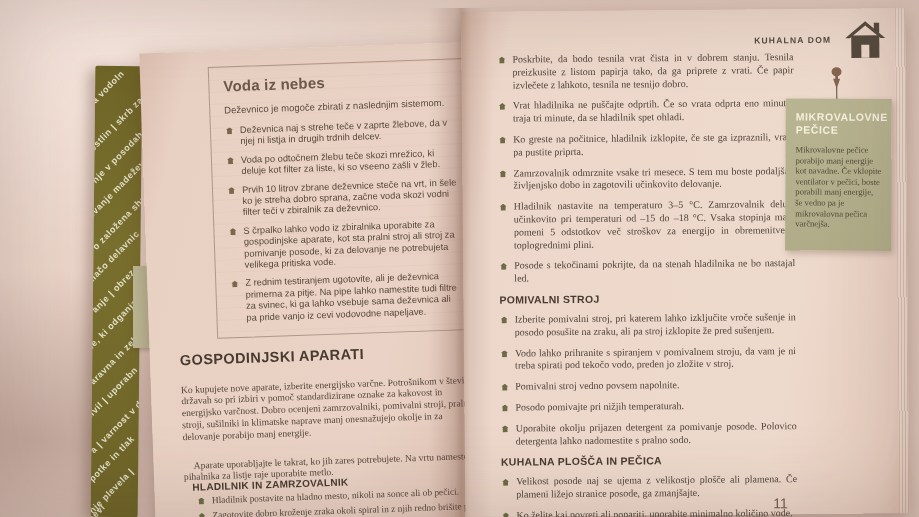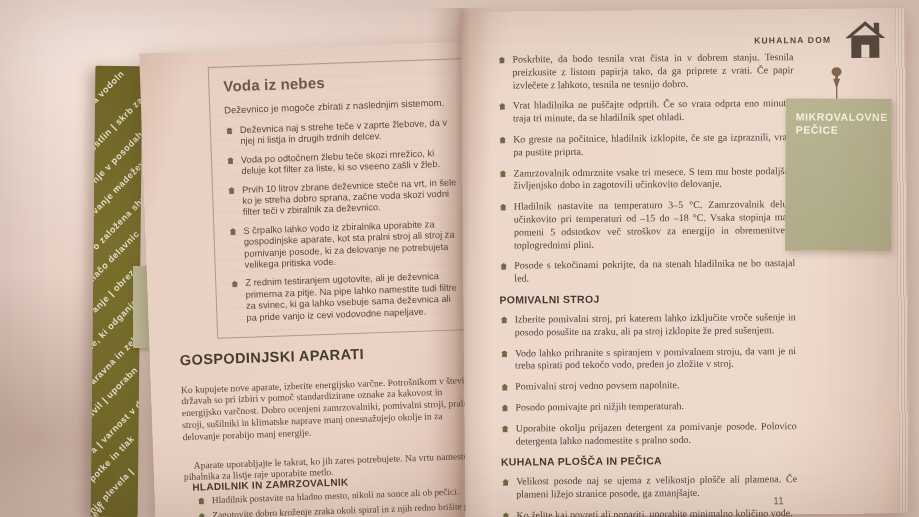--- a/index.html
+++ b/index.html
@@ -57,21 +57,21 @@
   .subsec-list .bullet{font-size:9.4px;line-height:11.4px;color:#53463a;margin-bottom:4px;}
   .pagenum-left{position:absolute;left:66px;bottom:2px;font-size:8px;color:#8a7665;opacity:.7;}
   
   .rp-header{position:absolute;right:20px;top:12px;display:flex;align-items:center;gap:14px;}
   .rp-header .label{font-size:8.5px;font-weight:bold;letter-spacing:1.2px;color:#55493d;}
   .home-icon{width:40px;height:38px;}
   .rp-col{position:absolute;left:36px;top:42px;width:296px;}
   .rp-col .bullet{font-size:10px;line-height:12.8px;color:#50433a;text-align:justify;margin-bottom:8px;}
   .rp-col .bullet .bhouse{top:3px;}
   .rp-heading{margin:8px 0 8px 0;font-size:10.5px;font-weight:bold;color:#473b30;letter-spacing:.3px;}
-  .pagenum-right{position:absolute;left:308px;top:486px;font-size:10px;color:#6d5c4d;}
+  .pagenum-right{position:absolute;left:308px;top:486px;font-size:14px;color:#6d5c4d;}
   
   .note{position:absolute;left:323px;top:90px;width:106px;height:152px;
     background:linear-gradient(160deg,#b9b492,#aeaa86);transform:rotate(.8deg);
     box-shadow:2px 3px 6px rgba(90,60,45,.28);padding:12px 10px;box-sizing:border-box;}
   .note h3{margin:0 0 8px 0;font-size:10.5px;font-weight:bold;letter-spacing:.6px;color:#f3f0de;line-height:13px;}
   .note p{margin:0;font-family:"Liberation Serif",serif;font-size:8.6px;line-height:10.6px;color:#514a38;}
   .pin{position:absolute;left:368px;top:58px;width:14px;height:34px;}
 </style>
 </head>
 <body>
@@ -163,19 +163,20 @@
     </div>
 
     <svg class="pin" viewBox="0 0 14 34">
       <ellipse cx="7" cy="5" rx="5" ry="4.6" fill="#84664f"></ellipse>
       <rect x="5.6" y="8.5" width="2.8" height="4" fill="#84664f"></rect>
       <polygon points="3.5,12 10.5,12 7,22 " fill="#84664f"></polygon>
       <rect x="6.4" y="20" width="1.2" height="13" fill="#77604c"></rect>
     </svg>
     <div class="note">
       <h3>MIKROVALOVNE PEČICE</h3>
+      <p>Mikrovalovne pečice porabijo manj energije kot navadne. Če vklopite ventilator v pečici, boste porabili manj energije, še vedno pa je mikrovalovna pečica varčnejša.</p>
     </div>
 
     <span class="pagenum-right">11</span>
   </div>
 
   <div class="gutter"></div>
 </div>
 
 </body></html>

